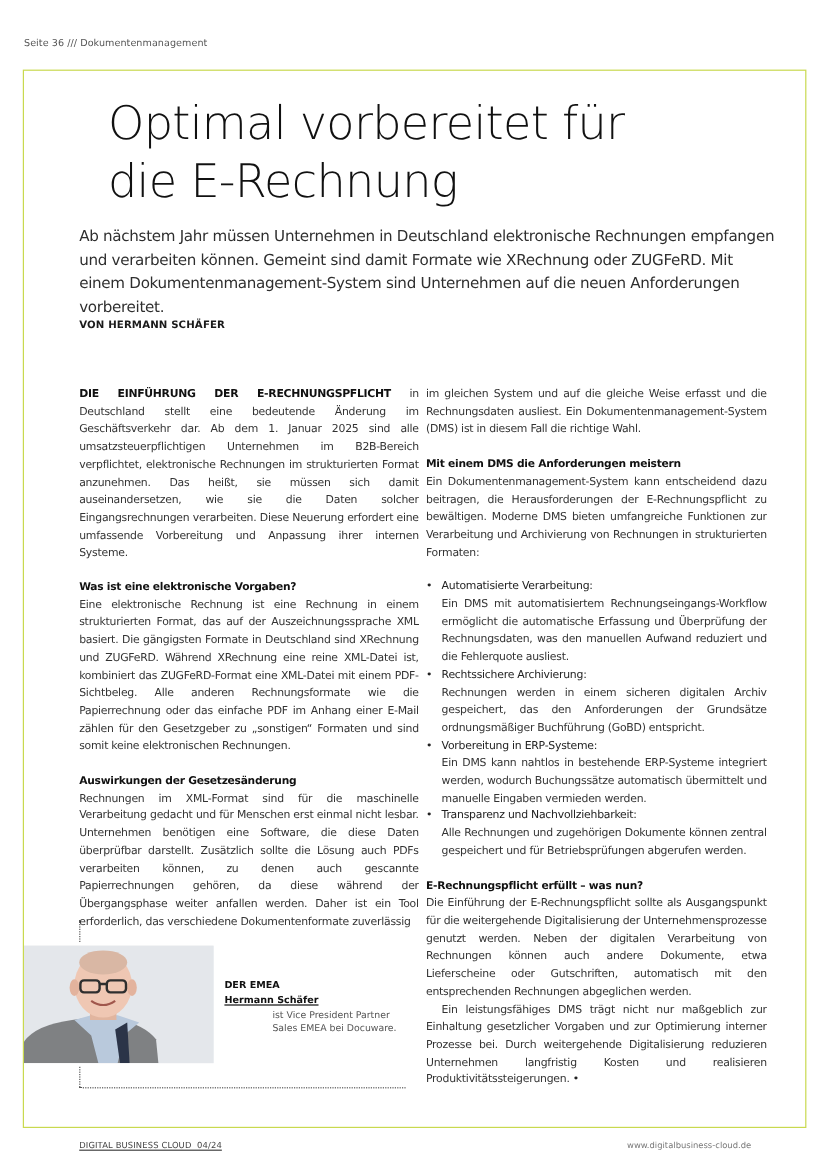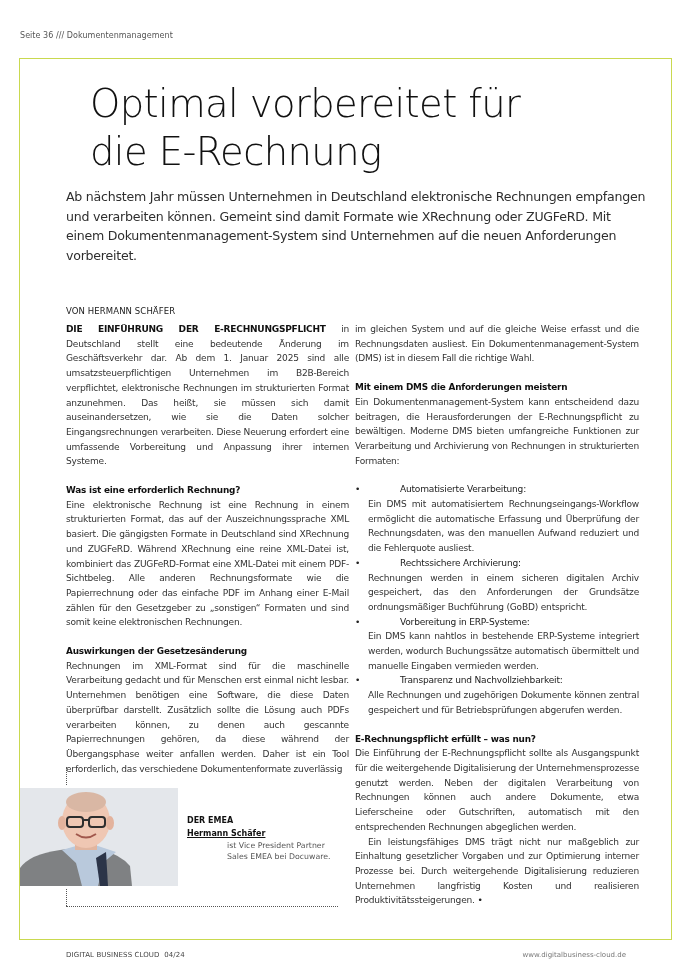--- a/index.html
+++ b/index.html
@@ -21,39 +21,39 @@
       font-family: "DejaVu Sans", sans-serif; font-weight: 300;
       font-size: 38.5px; line-height: 48px; color: #111; letter-spacing: -0.6px; margin-left: 24px;
     }
 
     .lead {
       position: absolute; left: 66px; top: 187px; width: 580px;
       font-size: 12.6px; line-height: 19.5px; color: #2e2e2e; letter-spacing: -0.25px;
     }
     .byline {
       position: absolute; left: 66px; top: 266px;
-      font-size: 8.5px; font-weight: normal; color: #1a1a1a; letter-spacing: 0.1px; margin-top: 40px;
+      font-size: 8.5px; font-weight: bold; color: #1a1a1a; letter-spacing: 0.1px;
     }
 
     .col {
       position: absolute; width: 283px;
       font-size: 9.05px; line-height: 14.7px; color: #333; letter-spacing: -0.2px;
     }
     .col-left { left: 66px; top: 322px; text-align: justify; }
     .col-right { left: 355px; top: 322px; width: 284px; text-align: justify; }
 
     .col p { margin: 0; }
     .col .gap { height: 14px; }
     .lead-in { font-weight: bold; color: #111; letter-spacing: -0.25px; }
     .subhead { font-weight: bold; color: #111; font-size: 8.9px; letter-spacing: -0.2px; }
 
     .bullets { list-style: none; margin: 0; padding: 0; }
     .bullets li { position: relative; padding-left: 13px; }
     .bullets li .dot { position: absolute; left: 0; top: 0; color: #222; }
-    .bullets li .btitle { color: #222; display: block; text-align: left; margin-left: 32px; }
+    .bullets li .btitle { color: #222; display: block; text-align: left; }
     .indent { text-indent: 13px; }
     .end-mark { color: #222; }
 
     .dotline-v {
       position: absolute; width: 0; border-left: 1.2px dotted #555;
     }
     .dotline-h {
       position: absolute; height: 0; border-top: 1.2px dotted #555;
     }
 
@@ -87,21 +87,21 @@
   <span>Optimal vorbereitet für</span><br>
   <span>die E-Rechnung</span>
 </h1>
 
 <p class="lead">Ab nächstem Jahr müssen Unternehmen in Deutschland elektronische Rechnungen empfangen und verarbeiten können. Gemeint sind damit Formate wie XRechnung oder ZUGFeRD. Mit einem Dokumentenmanagement-System sind Unternehmen auf die neuen Anforderungen vorbereitet.</p>
 <div class="byline">VON HERMANN SCHÄFER</div>
 
 <div class="col col-left">
   <p><span class="lead-in">DIE EINFÜHRUNG DER E-RECHNUNGSPFLICHT</span><span> in Deutschland stellt eine bedeutende Änderung im Geschäftsverkehr dar. Ab dem 1. Januar 2025 sind alle umsatzsteuerpflichtigen Unternehmen im B2B-Bereich verpflichtet, elektronische Rechnungen im strukturierten Format anzunehmen. Das heißt, sie müssen sich damit auseinandersetzen, wie sie die Daten solcher Eingangsrechnungen verarbeiten. Diese Neuerung erfordert eine umfassende Vorbereitung und Anpassung ihrer internen Systeme.</span></p>
   <div class="gap"></div>
-  <p class="subhead">Was ist eine erforderlich Rechnung?</p>
+  <p class="subhead">Was ist eine elektronische Vorgaben?</p>
   <p>Eine elektronische Rechnung ist eine Rechnung in einem strukturierten Format, das auf der Auszeichnungssprache XML basiert. Die gängigsten Formate in Deutschland sind XRechnung und ZUGFeRD. Während XRechnung eine reine XML-Datei ist, kombiniert das ZUGFeRD-Format eine XML-Datei mit einem PDF-Sichtbeleg. Alle anderen Rechnungsformate wie die Papierrechnung oder das einfache PDF im Anhang einer E-Mail zählen für den Gesetzgeber zu „sonstigen“ Formaten und sind somit keine elektronischen Rechnungen.</p>
   <div class="gap"></div>
   <p class="subhead">Auswirkungen der Gesetzesänderung</p>
   <p>Rechnungen im XML-Format sind für die maschinelle Verarbeitung gedacht und für Menschen erst einmal nicht lesbar. Unternehmen benötigen eine Software, die diese Daten überprüfbar darstellt. Zusätzlich sollte die Lösung auch PDFs verarbeiten können, zu denen auch gescannte Papierrechnungen gehören, da diese während der Übergangsphase weiter anfallen werden. Daher ist ein Tool erforderlich, das verschiedene Dokumentenformate zuverlässig</p>
 </div>
 
 <div class="col col-right">
   <p>im gleichen System und auf die gleiche Weise erfasst und die Rechnungsdaten ausliest. Ein Dokumentenmanagement-System (DMS) ist in diesem Fall die richtige Wahl.</p>
   <div class="gap"></div>
   <p class="subhead">Mit einem DMS die Anforderungen meistern</p>
@@ -163,14 +163,14 @@
     <path d="M56 46 Q66 53 76 46" fill="none" stroke="#a0574c" stroke-width="1.8"></path>
   </svg>
 </div>
 
 <div class="author-box">
   <div class="author-kicker">DER EMEA</div>
   <div class="author-name">Hermann Schäfer</div>
   <div class="author-desc">ist Vice President Partner Sales EMEA bei Docuware.</div>
 </div>
 
-<div class="footer-left" style="white-space:pre;">DIGITAL BUSINESS CLOUD  04/24</div>
+<div class="footer-left" style="white-space:pre;text-decoration:underline;">DIGITAL BUSINESS CLOUD  04/24</div>
 <div class="footer-right">www.digitalbusiness-cloud.de</div>
 
 </body></html>

